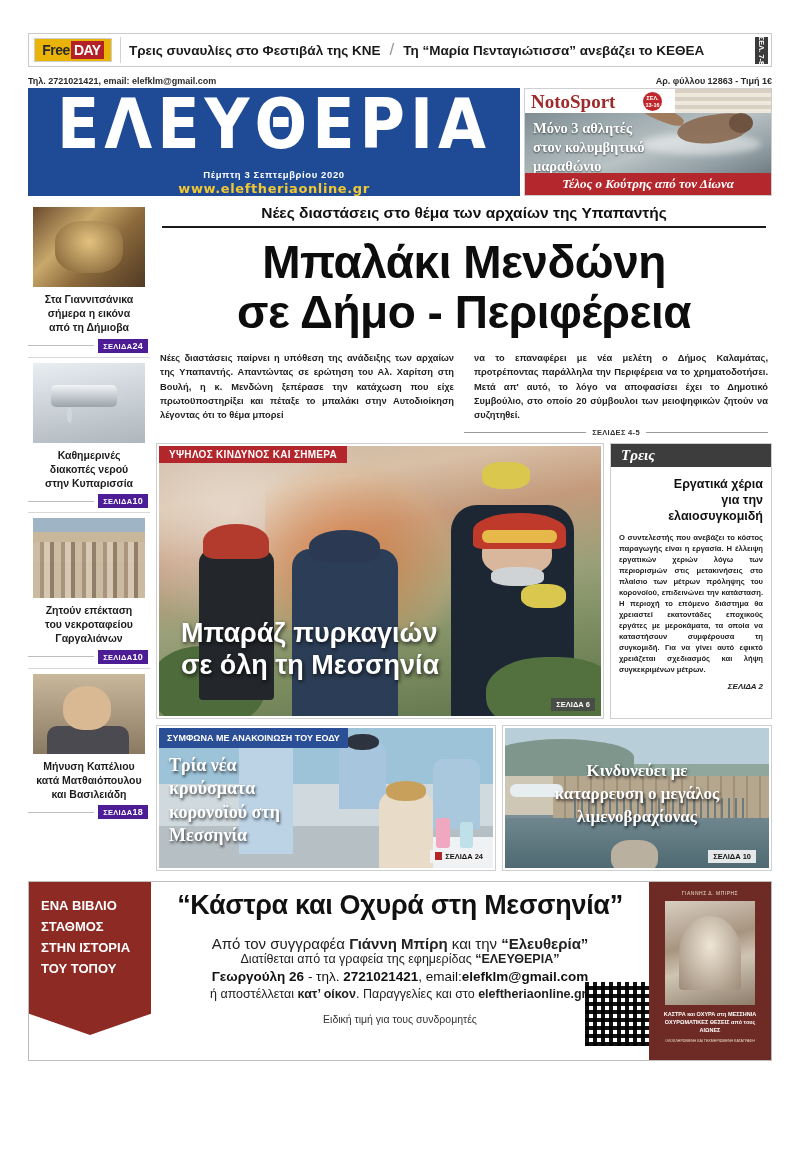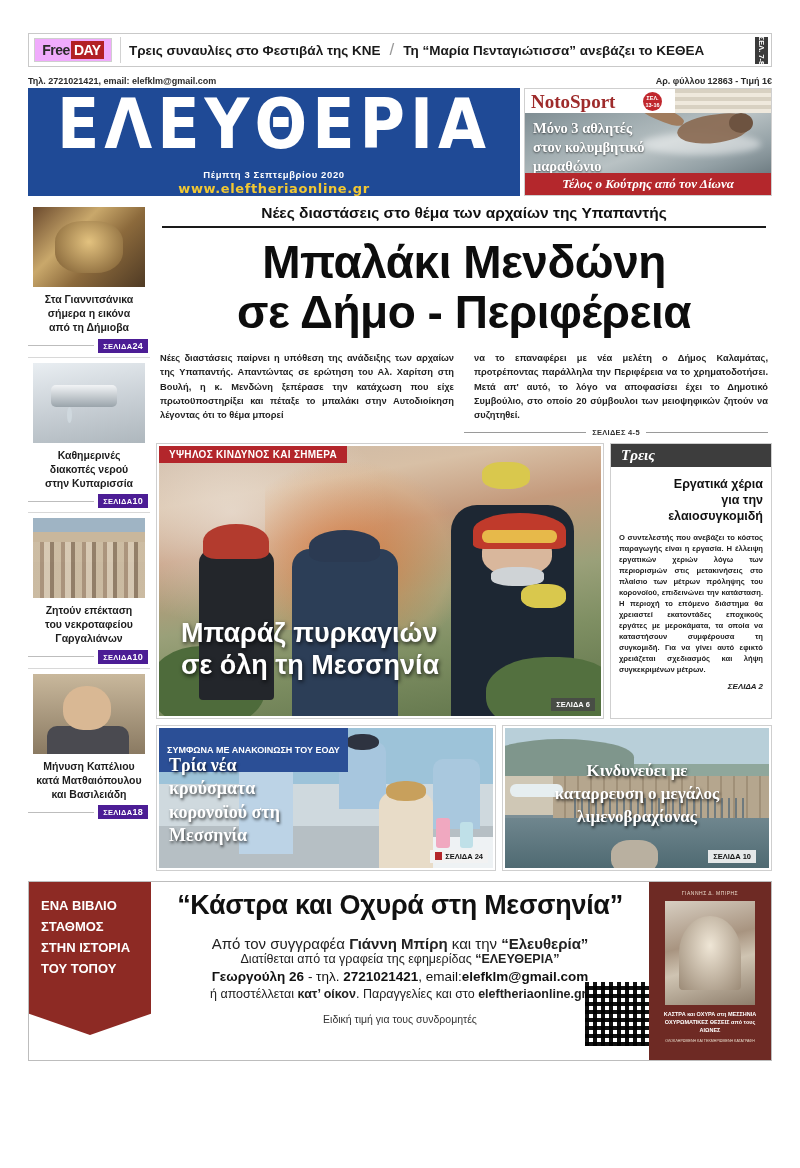--- a/index.html
+++ b/index.html
@@ -7,21 +7,21 @@
     width: 800px; height: 1168px;
     background: #ffffff;
     font-family: "Liberation Sans", sans-serif;
     overflow: hidden;
   }
   .page { width: 800px; height: 1168px; position: relative; background: #fff; padding: 0 28px; }
 
   
   .topstrip { position: relative; margin-top: 33px; height: 34px; border: 1px solid #c9c9c9; display: flex; align-items: center; }
   .freeday { width: 78px; height: 24px; margin-left: 5px; display: flex; align-items: center; justify-content: center;
-             border: 1px solid #cfcfcf; background: #f0abfc; font-size: 14px; font-weight: bold; letter-spacing: -0.5px; }
+             border: 1px solid #cfcfcf; background: #eab308; font-size: 14px; font-weight: bold; letter-spacing: -0.5px; }
   .freeday .free { color: #2a2a2a; }
   .freeday .day { background: #b32025; color: #fff; padding: 1px 3px; margin-left: 1px; }
   .strip-div { width: 1px; height: 26px; background: #d2d2d2; margin: 0 8px; }
   .strip-text { font-size: 13.5px; font-weight: bold; color: #1a1a1a; white-space: nowrap; }
   .strip-slash { color: #9a9a9a; font-size: 17px; margin: 0 9px; font-weight: normal; }
   .strip-sel { position: absolute; right: 3px; top: 3px; width: 13px; height: 27px; background: #3b3b3b; color: #fff;
                font-size: 7.5px; font-weight: bold; display: flex; align-items: center; justify-content: center; }
   .strip-sel span { transform: rotate(90deg); white-space: nowrap; }
 
   
@@ -139,21 +139,21 @@
                margin: 9px 8px 7px; }
   .art-body { font-size: 7.6px; line-height: 1.45; color: #222; text-align: justify; margin: 0 8px;
               font-weight: bold; }
   .art-sel { text-align: right; font-size: 8px; font-style: italic; font-weight: bold; color: #222;
              margin: 7px 8px 6px; }
 
   
   .bot-grid { display: flex; gap: 6px; margin-top: 6px; }
   .covid-wrap { width: 340px; border: 1px solid #cfcfcf; padding: 2px; position: relative; }
   .covid-tag { position: absolute; left: 2px; top: 2px; background: #2b4f96; color: #fff; font-size: 9px;
-               font-weight: bold; padding: 17px 8px; z-index: 3; }
+               font-weight: bold; padding: 5px 8px; z-index: 3; }
   .covid-photo { width: 100%; height: 140px; position: relative; overflow: hidden;
                  background: linear-gradient(180deg,#9dc3d9 0 40%,#cfd9de 40% 70%,#b6bfc4 70% 100%); }
   .cv-p1 { position: absolute; left: 24%; top: 6%; width: 16%; height: 84%; background: #bcd3e6; border-radius: 10px 10px 0 0; }
   .cv-p1h{ position: absolute; left: 26%; top: 2%; width: 11%; height: 12%; background: #2e3340; border-radius: 45%; }
   .cv-p2 { position: absolute; left: 54%; top: 10%; width: 14%; height: 48%; background: #a7c6de; border-radius: 10px 10px 0 0; }
   .cv-p2h{ position: absolute; left: 56%; top: 4%; width: 10%; height: 12%; background: #2e3340; border-radius: 45%; }
   .cv-p3 { position: absolute; left: 66%; top: 46%; width: 16%; height: 54%; background: #e8dcc8; border-radius: 14px 14px 0 0; }
   .cv-p3h{ position: absolute; left: 68%; top: 38%; width: 12%; height: 14%; background: #c8a05c; border-radius: 45%; }
   .cv-p4 { position: absolute; right: 4%; top: 22%; width: 14%; height: 50%; background: #a9c8de; border-radius: 10px 10px 0 0; }
   .cv-desk{ position: absolute; right: 0; bottom: 0; width: 30%; height: 22%; background: #eef2f4; }

